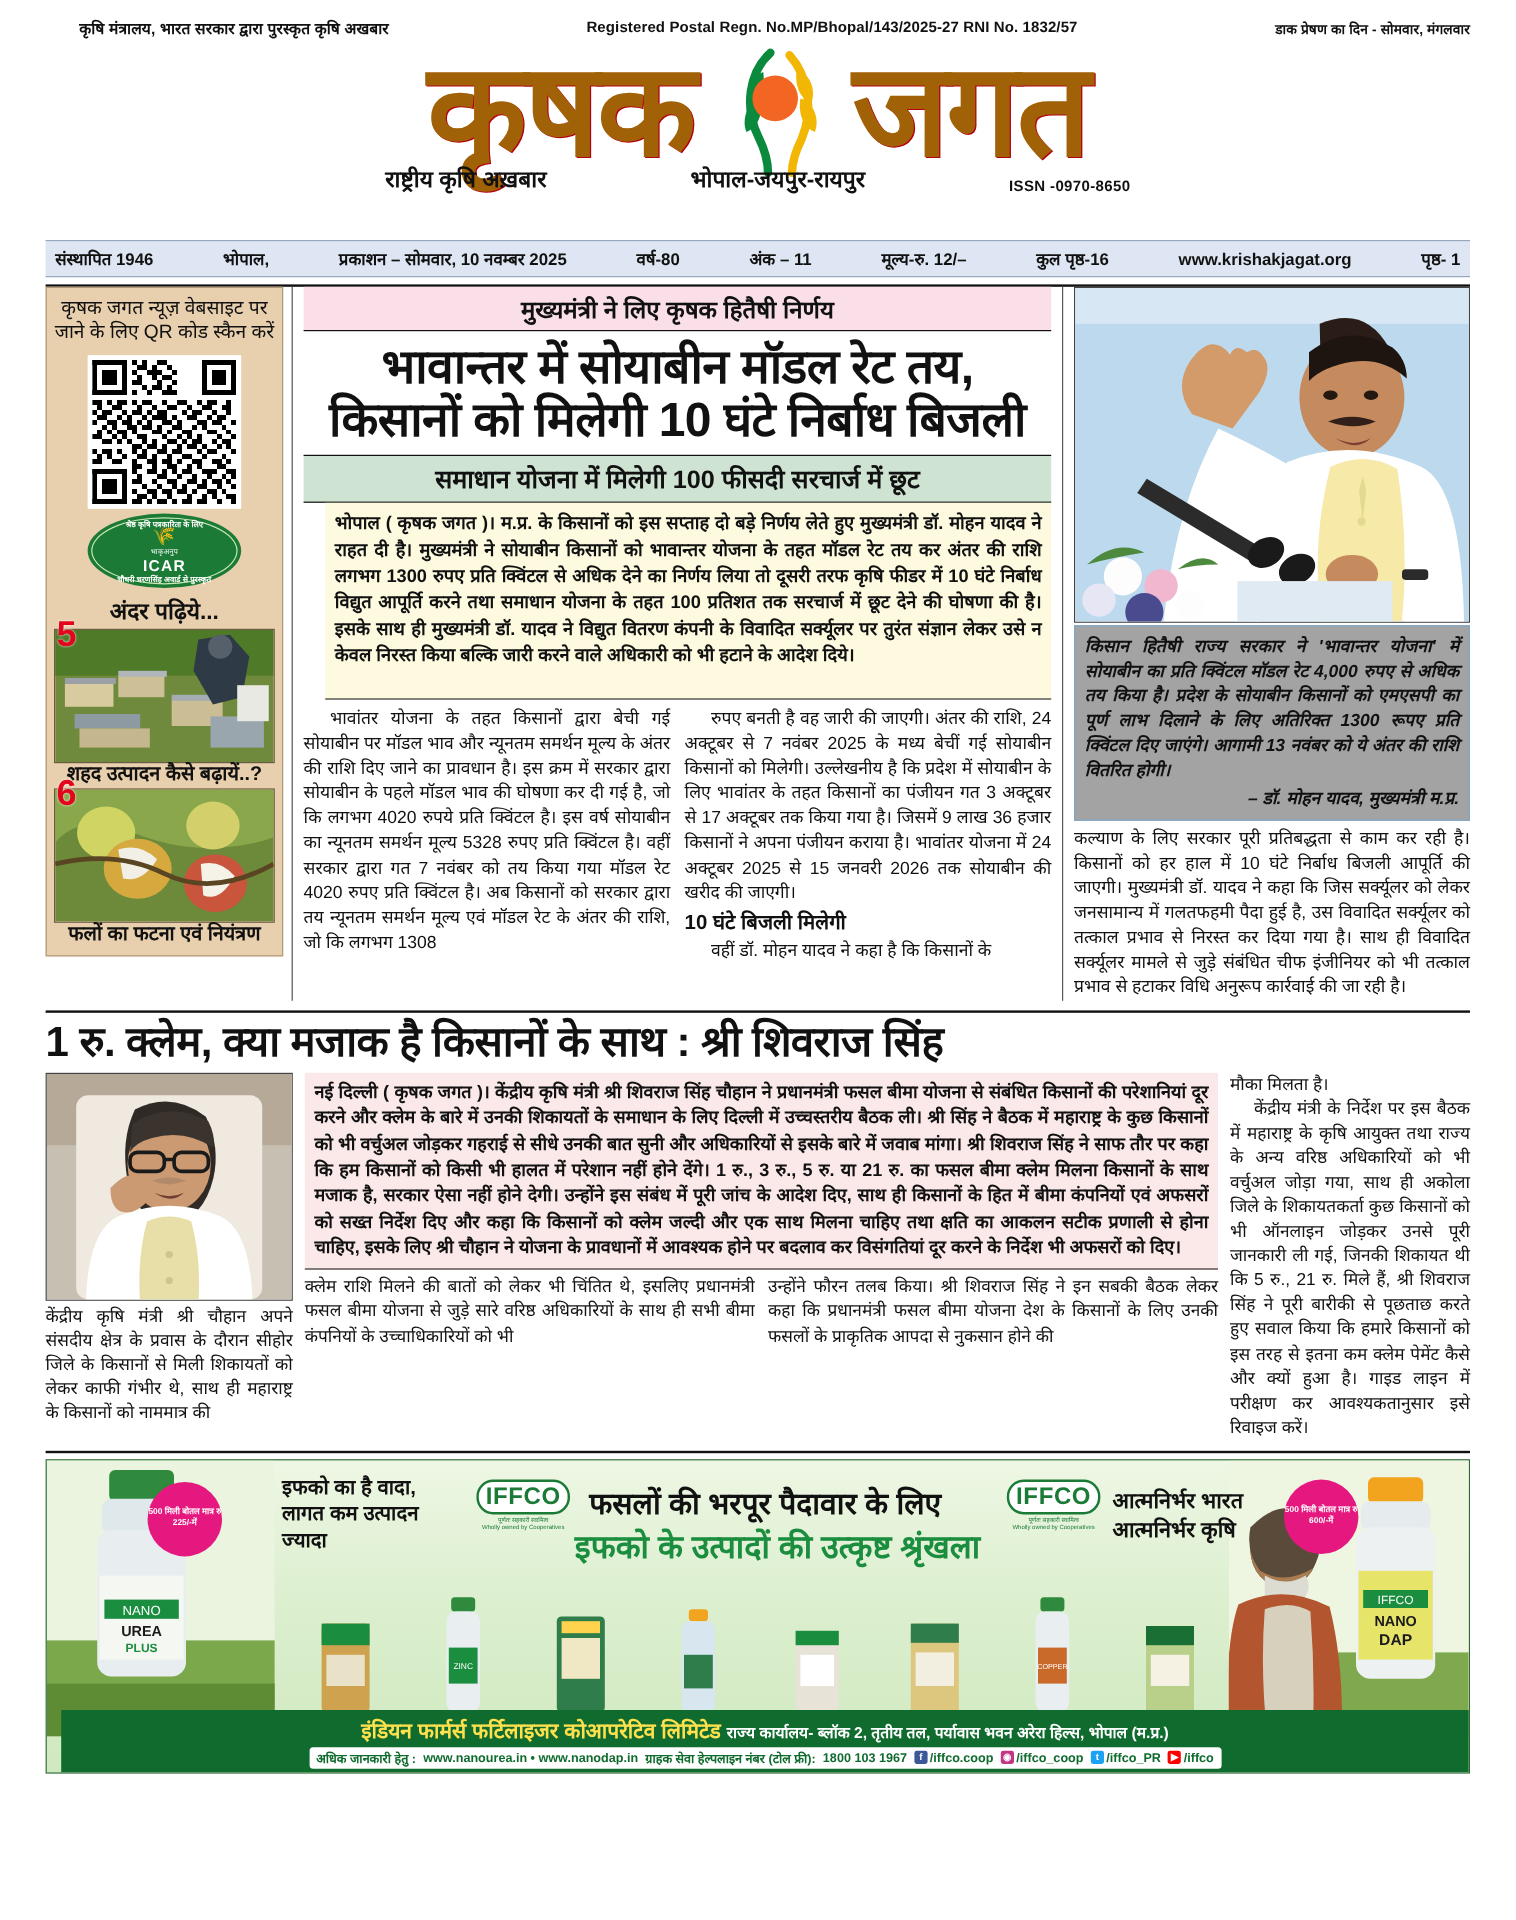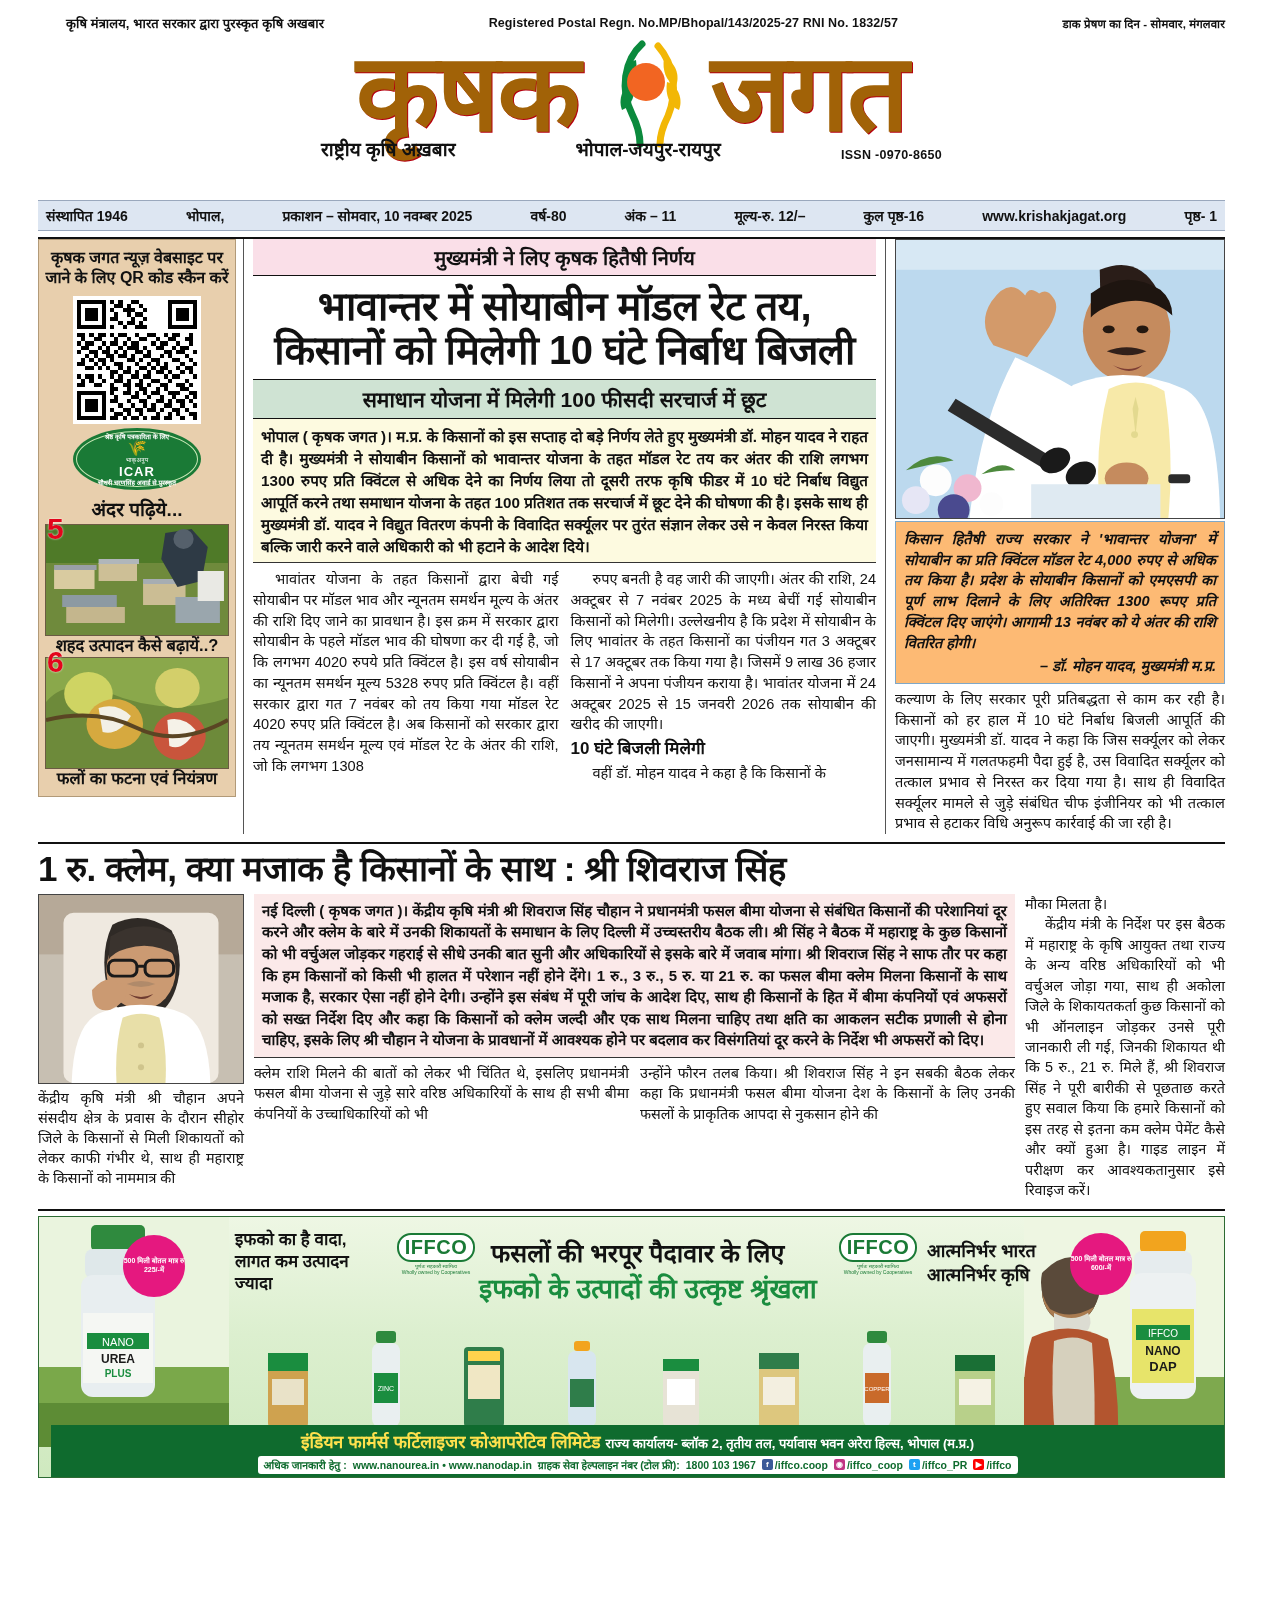--- a/index.html
+++ b/index.html
@@ -59,21 +59,21 @@
   }
   .col-left { width: 206px; flex: 0 0 206px; padding-right: 7px; border-right: 1px solid #555; }
   .col-mid  { flex: 1 1 auto; padding: 0 9px; }
   .col-right{ width: 340px; flex: 0 0 340px; padding-left: 9px; border-left: 1px solid #555; }
 
   
   .promo {
     background: #e8cfad; border: 1px solid #b29a78; padding: 8px 6px 6px;
     text-align: center;
   }
-  .promo-txt { font-size: 16px; font-weight: 700; line-height: 1.25; text-align: center; }
+  .promo-txt { font-size: 16px; font-weight: 400; line-height: 1.25; text-align: center; }
   .qr { width: 128px; height: 128px; margin: 8px auto 4px; background: #fff; padding: 4px; }
   .icar {
     width: 128px; height: 62px; margin: 2px auto 4px; border-radius: 50%;
     background: #1a7a36; position: relative; display: flex;
     align-items: center; justify-content: center; flex-direction: column;
     color: #fff;
   }
   .icar .ring { position:absolute; inset:3px; border:1px solid #c9e8b6; border-radius:50%; }
   .icar .wheat { font-size: 16px; color: #ffe14d; line-height: 1; }
   .icar .ic1 { font-size: 6px; letter-spacing:.2px; }
@@ -102,31 +102,31 @@
   .headline {
     font-size: 40px; font-weight: 700; line-height: 1.1; text-align: center;
     padding: 8px 2px 7px; letter-spacing: -0.5px;
   }
   .subbar {
     background: #cfe3d3; text-align: center; font-size: 21px; font-weight: 700;
     padding: 5px 0 5px; border-top: 1px solid #111; border-bottom: 1px solid #111;
   }
   .lede {
     background: #fdfae0; font-size: 15.2px; line-height: 1.45; text-align: justify;
-    padding: 7px 8px 4px; border-bottom: 1px solid #333; font-weight: 600;
+    padding: 7px 8px 24px; border-bottom: 1px solid #333; font-weight: 600; margin-left: 18px;
   }
   .twocol { display: flex; gap: 12px; margin-top: 6px; }
   .twocol .c { flex: 1 1 0; font-size: 14.6px; line-height: 1.42; text-align: justify; }
   .twocol .c p { margin-bottom: 2px; text-indent: 22px; }
   .subhead { font-size: 17px; font-weight: 700; margin: 2px 0 1px; text-indent: 0 !important; }
 
   
   .photo-main { width: 100%; height: 280px; border: 1px solid #444; display:block; }
   .quotebox {
-    background: #fdba74; border: 1px solid #7fa8c8; padding: 7px 8px 6px;
+    background: #a3a3a3; border: 1px solid #7fa8c8; padding: 7px 8px 6px;
     font-size: 14.6px; line-height: 1.42; font-style: italic; text-align: justify;
     font-weight: 600; margin-top: 2px;
   }
   .quotebox .attr { display:block; text-align: right; font-weight: 700; margin-top: 3px; font-style: italic; }
   .rtext { font-size: 14.6px; line-height: 1.42; text-align: justify; margin-top: 5px; }
   .rtext p { text-indent: 0; }
 
   
   .story2 { margin-top: 8px; border-top: 2px solid #111; padding-top: 7px; }
   .s2head { display: flex; align-items: stretch; gap: 10px; }

